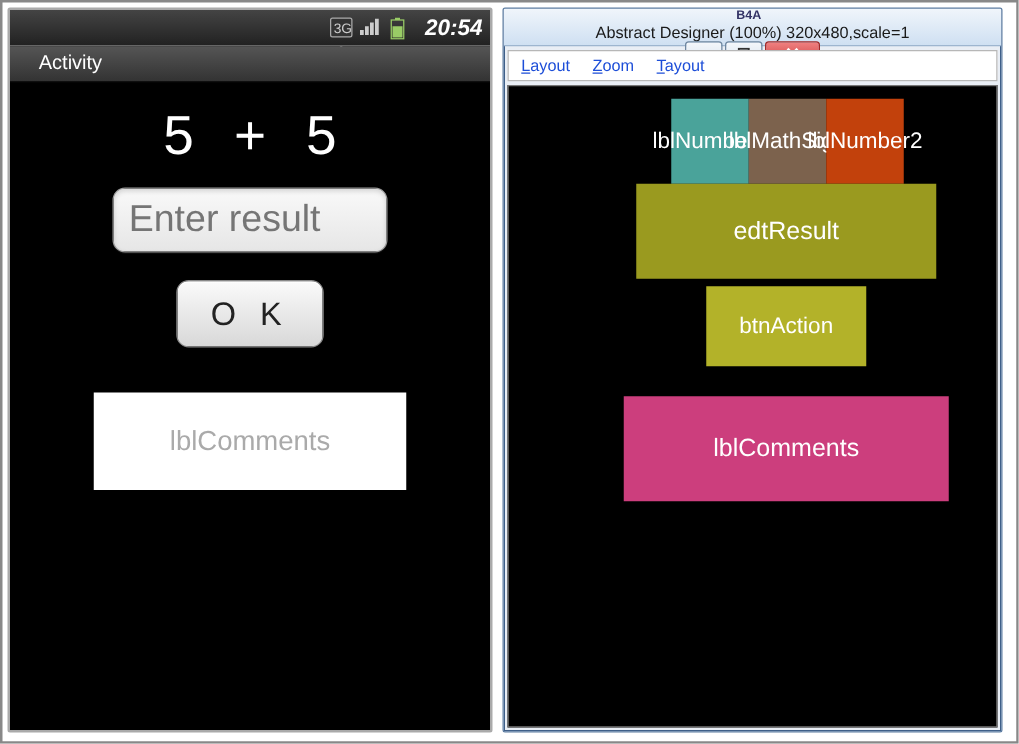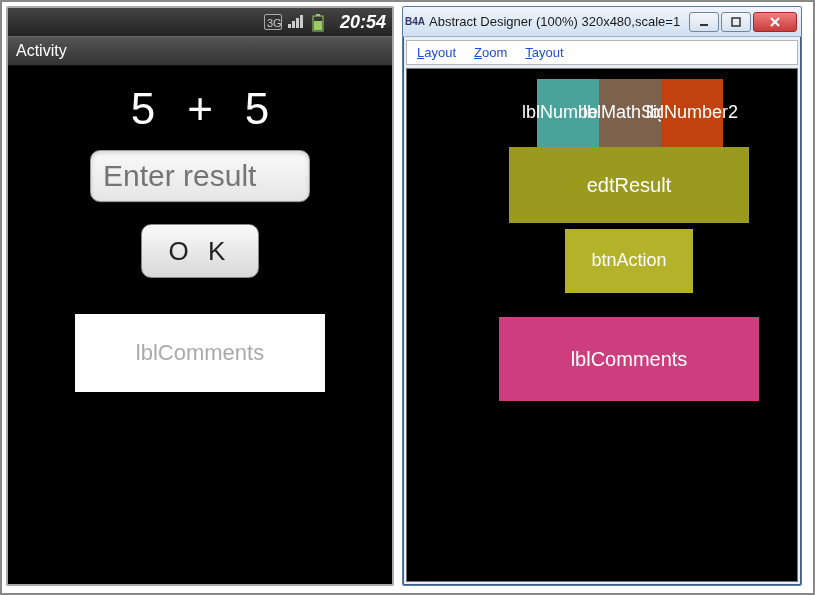--- a/index.html
+++ b/index.html
@@ -63,21 +63,21 @@
   }
   .sb-signal svg, .sb-battery svg { display:block; }
   .sb-time { font-weight:bold; font-size:18px; color:#fff; margin-left:4px;font-style:italic;}
   .titlebar {
     height: 30px;
     background: linear-gradient(#555,#333);
     color: #fff;
     font-size: 16px;
     display:flex;
     align-items:center;
-    padding:0 8px;
+    padding:0 23px;
     border-top:1px solid #666;
     border-bottom:1px solid #111;
   }
   .dev-content {
     flex:1;
     background:#000;
     display:flex;
     flex-direction:column;
     align-items:center;
     padding-top:18px;
@@ -139,20 +139,21 @@
     overflow:hidden;
     box-shadow: 0 0 0 1px #3f5f88 inset;
   }
   .win-titlebar {
     height:30px;
     background: linear-gradient(#f0f5fb,#cfe0f2);
     display:flex;
     align-items:center;
     padding:0 4px;
     border-bottom:1px solid #9db5cf;
+    flex-direction:column;
   }
   .win-icon {
     width:16px;height:16px;
     font-size:10px;
     font-weight:bold;
     color:#336;
     margin-right:6px;
     display:flex;align-items:center;justify-content:center;
   }
   .win-title {

